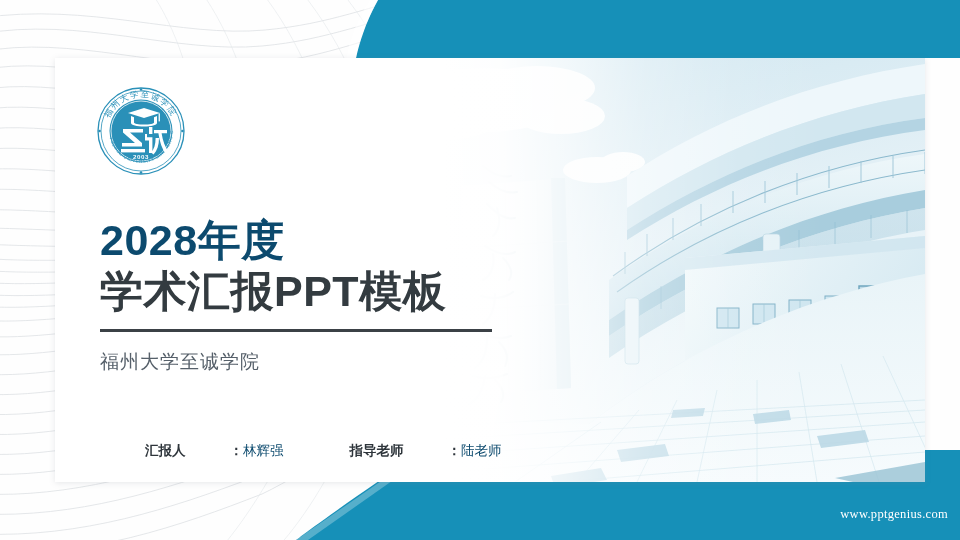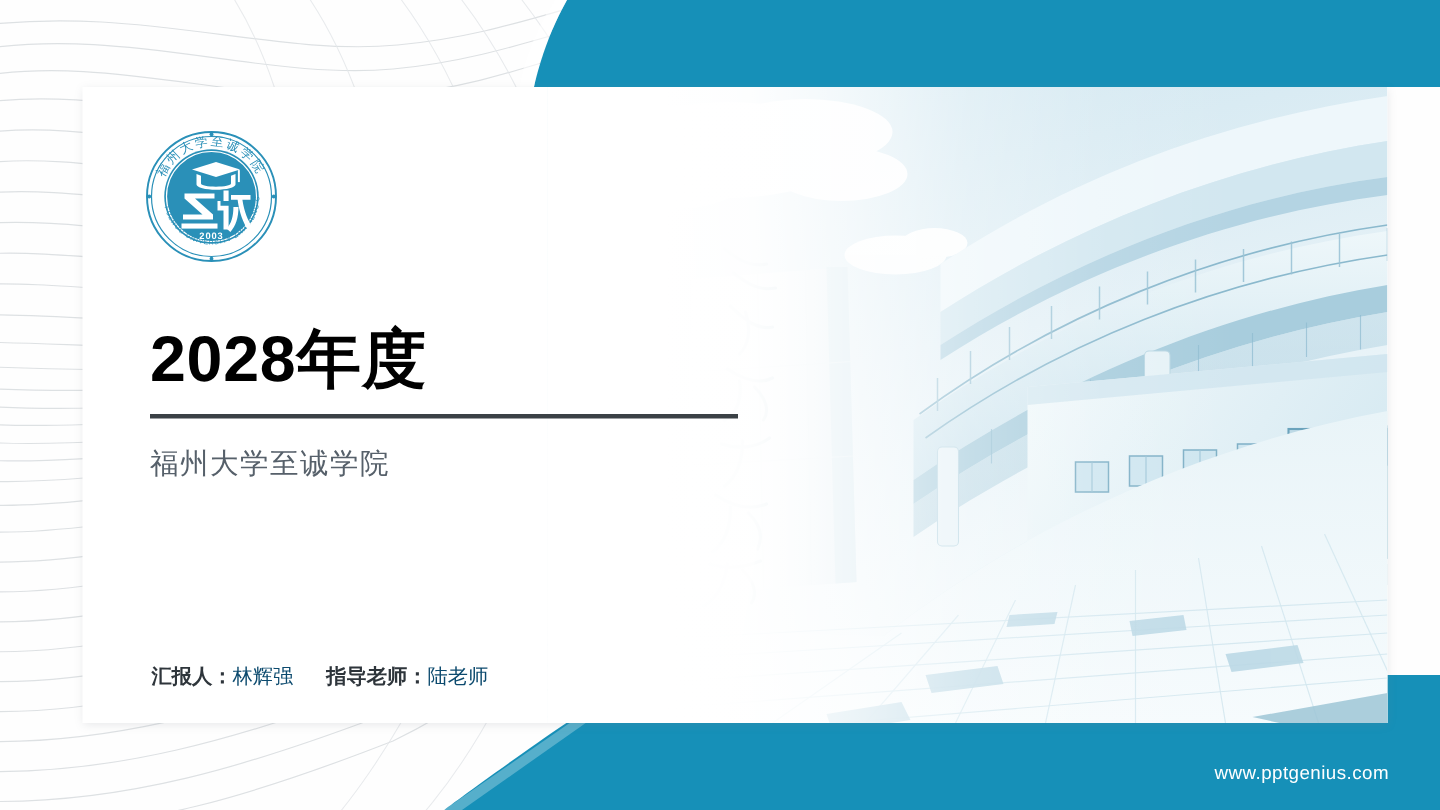--- a/index.html
+++ b/index.html
@@ -78,21 +78,21 @@
 
   
   .textblock{
     position:absolute;
     left:45px; top:158px;
     z-index:6;
   }
   .t-year{
     font-size:43px;
     font-weight:bold;
-    color:#000000;
+    color:#0c4a6e;
     letter-spacing:.5px;
     line-height:1.12;
     white-space:nowrap;
   }
   .t-main{
     font-size:43px;
     font-weight:bold;
     color:#333b40;
     letter-spacing:.5px;
     line-height:1.18;
@@ -114,33 +114,34 @@
 
   
   .presenter{
     position:absolute;
     left:46px; bottom:22px;
     z-index:6;
     font-size:13.5px;
     color:#3c4349;
     white-space:nowrap;
   }
-  .presenter .lbl{ font-weight:bold; color:#2e353b; }
+  .presenter .lbl{ font-weight:bold; color:#2e353b;margin-left:44px; }
   .presenter .val{ color:#0c4a6e; }
   .presenter .gap{ display:inline-block; width:22px; }
 
   
   .footer-url{
     position:absolute;
-    right:34px; bottom:18px;
+    right:12px; bottom:18px;
     z-index:8;
     font-size:12.5px;
     color:#ffffff;
     letter-spacing:.3px;
     white-space:nowrap;
+    font-family:Liberation Serif, serif;
   }
 </style>
 </head>
 <body>
 
 <div id="slide">
 
   <div class="contour-bg">
     <svg width="960" height="540" viewBox="0 0 960 540">
       <rect x="0" y="0" width="960" height="540" fill="#fefefe"></rect>
@@ -443,20 +444,21 @@
                    C67,63.6 64.6,56.8 63.4,48.2 L59,48.2 Z"></path>
           <path d="M60.6,53 L64,53 C64,60 62.2,65.6 58.6,69.6 L56,67.4 C59.2,64.2 60.6,59.4 60.6,53 Z"></path>
         </g>
 
         <text x="46" y="74.4" text-anchor="middle" font-family="'Liberation Sans', sans-serif" font-size="6.2" font-weight="bold" fill="#ffffff" letter-spacing="0.6">2003</text>
       </svg>
     </div>
 
     <div class="textblock">
       <div class="t-year">2028年度</div>
+      <div class="t-main">学术汇报PPT模板</div>
       <div class="divider"></div>
       <div class="t-school">福州大学至诚学院</div>
     </div>
 
     <div class="presenter">
       <span class="lbl">汇报人</span><span class="lbl">：</span><span class="val">林辉强</span><span class="gap"></span><span class="lbl">指导老师</span><span class="lbl">：</span><span class="val">陆老师</span>
     </div>
 
   </div>
 

